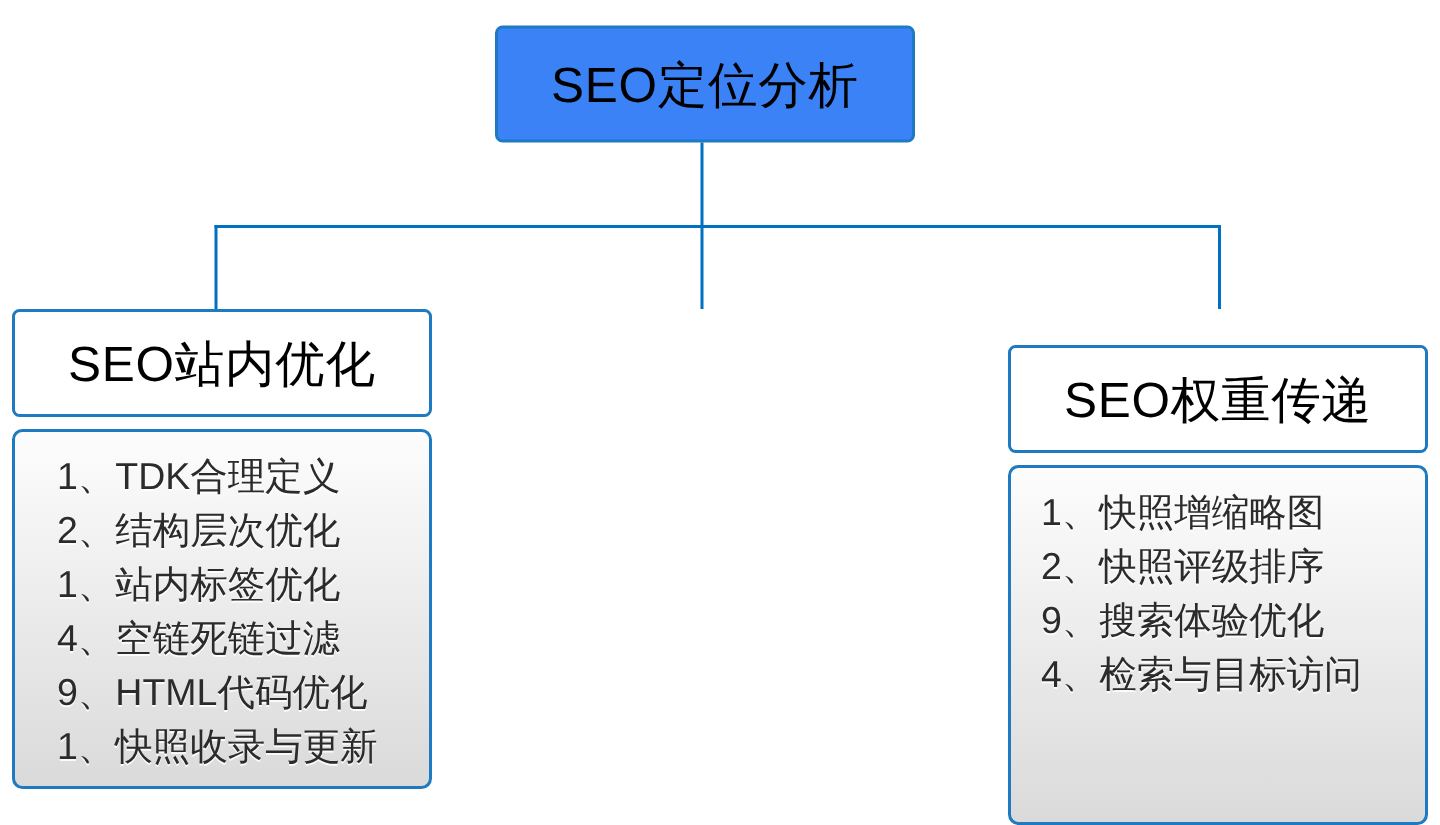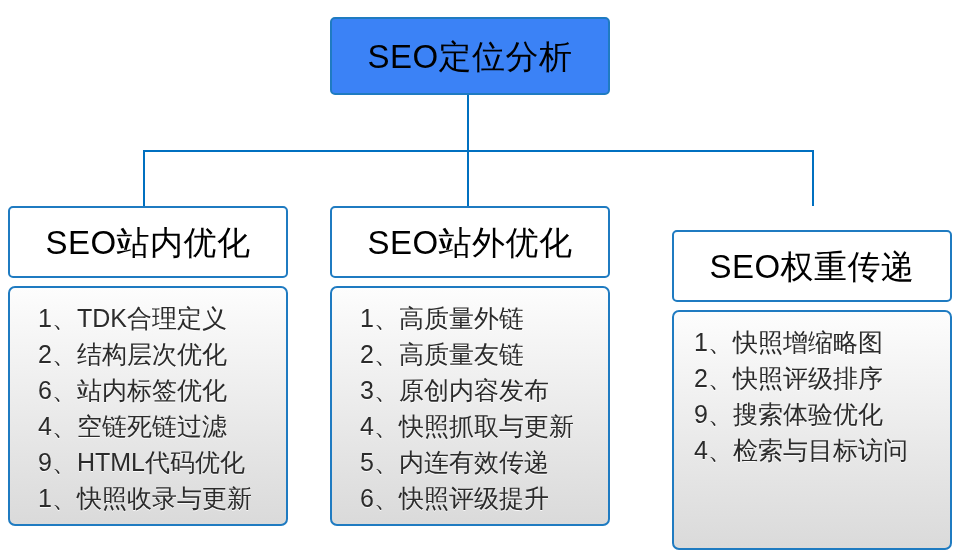--- a/index.html
+++ b/index.html
@@ -114,40 +114,27 @@
   <div class="conn conn-v" style="left:467px; top:150px; height:56px;"></div>
   <div class="conn conn-v" style="left:812px; top:150px; height:56px;"></div>
 
   <div class="column" id="column-0">
     <div class="col-head">
       <span class="col-head-label">SEO站内优化</span>
     </div>
     <div class="col-body">
       <div class="col-item">1、TDK合理定义</div>
       <div class="col-item">2、结构层次优化</div>
-      <div class="col-item">6、站内标签优化</div>
+      <div class="col-item">1、站内标签优化</div>
       <div class="col-item">4、空链死链过滤</div>
       <div class="col-item">9、HTML代码优化</div>
       <div class="col-item">1、快照收录与更新</div>
     </div>
   </div>
 
-  <div class="column" id="column-1">
-    <div class="col-head">
-      <span class="col-head-label">SEO站外优化</span>
-    </div>
-    <div class="col-body">
-      <div class="col-item">1、高质量外链</div>
-      <div class="col-item">2、高质量友链</div>
-      <div class="col-item">3、原创内容发布</div>
-      <div class="col-item">4、快照抓取与更新</div>
-      <div class="col-item">5、内连有效传递</div>
-      <div class="col-item">6、快照评级提升</div>
-    </div>
-  </div>
 
   <div class="column" id="column-2">
     <div class="col-head">
       <span class="col-head-label">SEO权重传递</span>
     </div>
     <div class="col-body">
       <div class="col-item">1、快照增缩略图</div>
       <div class="col-item">2、快照评级排序</div>
       <div class="col-item">9、搜索体验优化</div>
       <div class="col-item">4、检索与目标访问</div>

